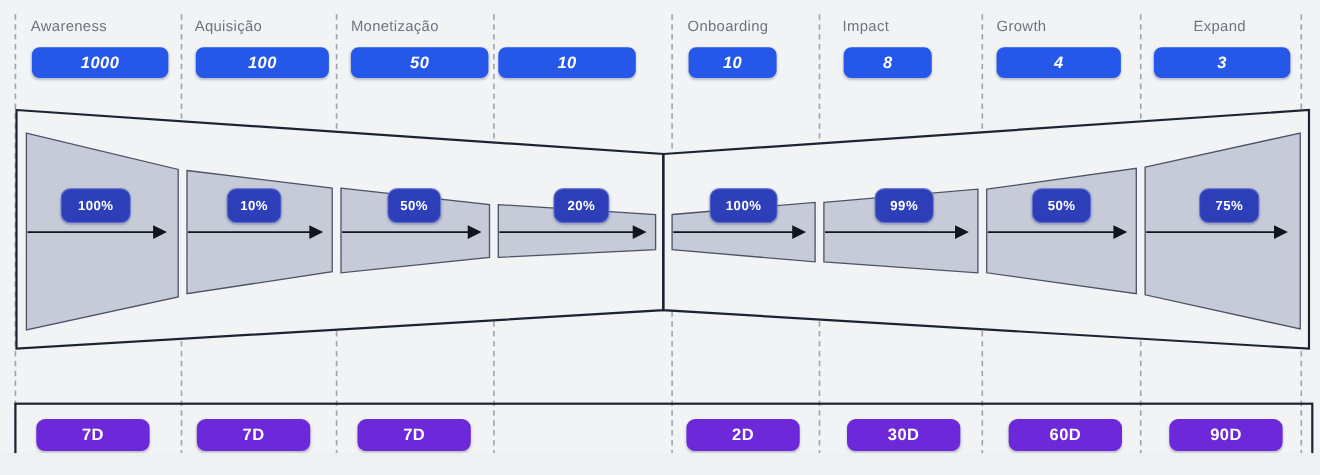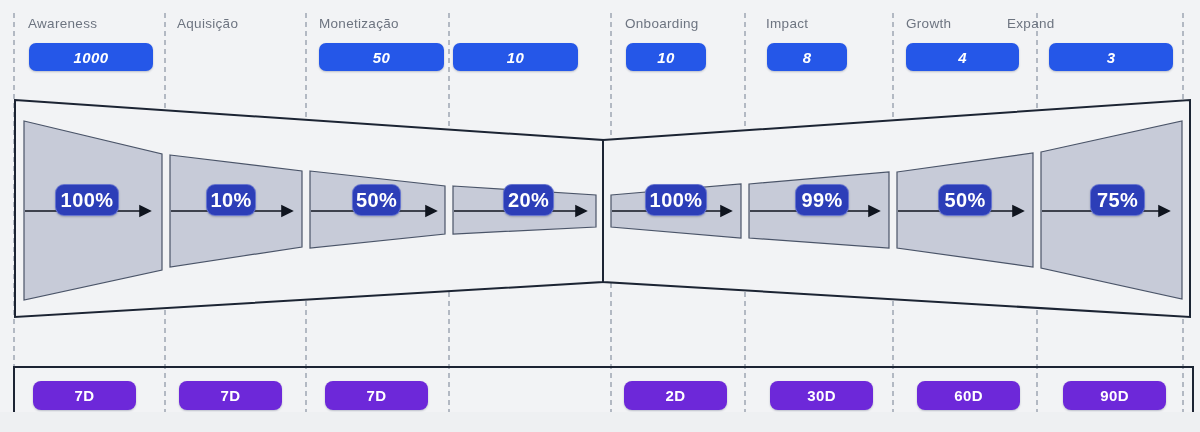--- a/index.html
+++ b/index.html
@@ -12,21 +12,21 @@
   .stage-label{
     position:absolute;top:16px;font-size:13.5px;color:#6d7480;
     letter-spacing:.3px;white-space:nowrap;
   }
   .badge{
     position:absolute;display:flex;align-items:center;justify-content:center;
     color:#ffffff;font-weight:700;letter-spacing:.4px;
     box-shadow:0 1px 2px rgba(25,35,70,.25);
   }
   .top-badge{top:43px;height:28px;border-radius:7px;background:#2557e8;font-size:15px;font-style:italic;}
-  .pct-badge{top:184px;height:30px;border-radius:9px;background:#2c3eb8;font-size:20px;
+  .pct-badge{top:171px;height:30px;border-radius:9px;background:#2c3eb8;font-size:12px;
     border:1px solid rgba(175,185,235,.45);}
   .dur-badge{top:381px;height:29px;border-radius:8px;background:#6d28d9;font-size:15px;}
   .timeline-box{
     position:absolute;left:13px;top:366px;width:1177px;height:52px;
     border:2px solid #1c2433;background:transparent;
   }
 </style>
 </head>
 <body>
 
@@ -98,23 +98,24 @@
       </g>
     </g>
   </svg>
 
   <div class="stage-label" style="left:28px">Awareness</div>
   <div class="stage-label" style="left:177px">Aquisição</div>
   <div class="stage-label" style="left:319px">Monetização</div>
   <div class="stage-label" style="left:625px">Onboarding</div>
   <div class="stage-label" style="left:766px">Impact</div>
   <div class="stage-label" style="left:906px">Growth</div>
-  <div class="stage-label" style="left:1007px">Expand</div>
+  <div class="stage-label" style="left:1085px">Expand</div>
 
   <div class="badge top-badge" style="left:29px;width:124px">1000</div>
+  <div class="badge top-badge" style="left:178px;width:121px">100</div>
   <div class="badge top-badge" style="left:319px;width:125px">50</div>
   <div class="badge top-badge" style="left:453px;width:125px">10</div>
   <div class="badge top-badge" style="left:626px;width:80px">10</div>
   <div class="badge top-badge" style="left:767px;width:80px">8</div>
   <div class="badge top-badge" style="left:906px;width:113px">4</div>
   <div class="badge top-badge" style="left:1049px;width:124px">3</div>
 
   <div class="badge pct-badge" style="left:55px;width:62px">100%</div>
   <div class="badge pct-badge" style="left:206px;width:48px">10%</div>
   <div class="badge pct-badge" style="left:352px;width:47px">50%</div>

